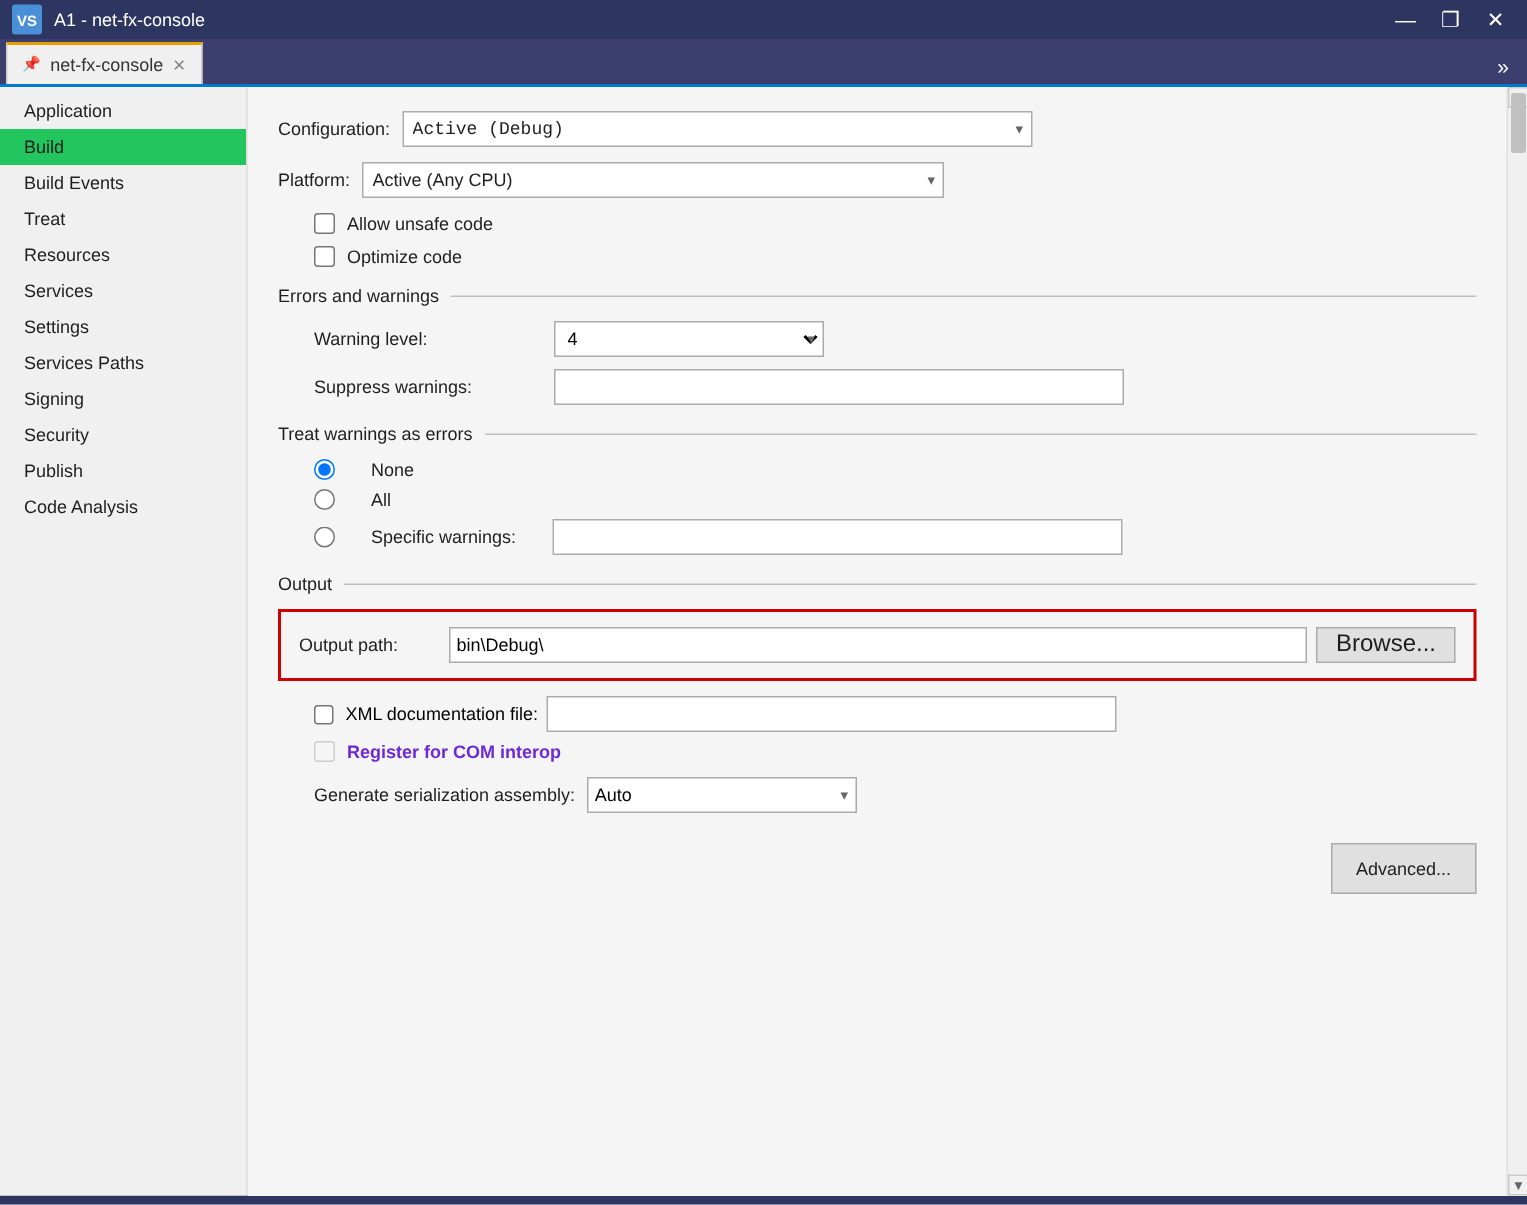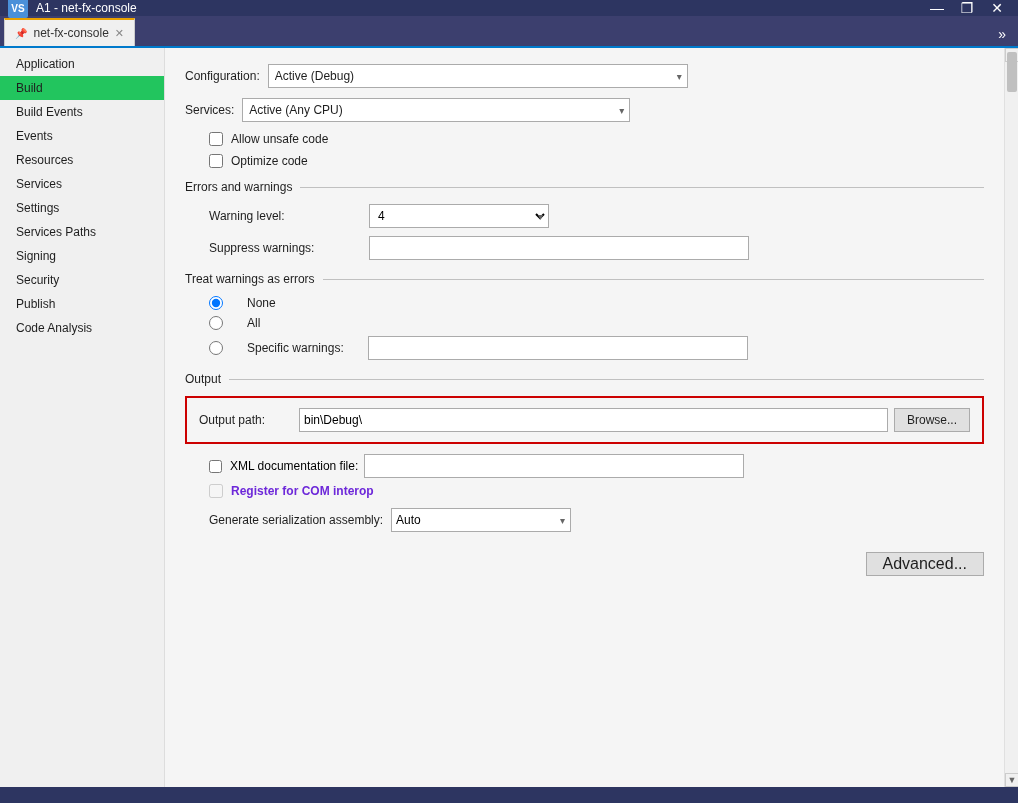--- a/index.html
+++ b/index.html
@@ -8,21 +8,21 @@
       font-size: 12px;
       background: #2d3561;
       width: 1018px;
       height: 803px;
       overflow: hidden;
     }
 
     
     .title-bar {
       background: #2d3561;
-      height: 16px;
+      height: 26px;
       display: flex;
       align-items: center;
       padding: 0 8px;
       color: white;
       font-size: 12px;
     }
     .title-bar-icon {
       width: 20px;
       height: 20px;
       margin-right: 8px;
@@ -184,21 +184,21 @@
     .select-wrapper::after {
       content: '▾';
       position: absolute;
       right: 6px;
       top: 50%;
       transform: translateY(-50%);
       font-size: 10px;
       color: #666;
       pointer-events: none;
     }
-    .config-select { width: 420px; height: 24px; }
+    .config-select { width: 420px; height: 24px; font-family: Liberation Mono, monospace; }
     .platform-select { width: 388px; height: 24px; }
 
     .section-divider {
       display: flex;
       align-items: center;
       margin: 12px 0 10px 0;
     }
     .section-divider-label {
       font-size: 12px;
       color: #1e1e1e;
@@ -300,21 +300,21 @@
       flex: 1;
       font-size: 12px;
       padding: 0 4px;
       margin-right: 6px;
     }
     .browse-btn {
       border: 1px solid #ababab;
       background: #e0e0e0;
       height: 24px;
       padding: 0 12px;
-      font-size: 12px;
+      font-size: 16px;
       color: #1e1e1e;
       cursor: pointer;
       white-space: nowrap;
     }
 
     .xml-row {
       display: flex;
       align-items: center;
       margin-bottom: 6px;
     }
@@ -363,23 +363,23 @@
     }
 
     .advanced-row {
       display: flex;
       justify-content: flex-end;
       margin-top: 20px;
     }
     .advanced-btn {
       border: 1px solid #ababab;
       background: #e0e0e0;
-      height: 24px;
+      height: 34px;
       padding: 0 16px;
-      font-size: 16px;
+      font-size: 12px;
       color: #1e1e1e;
       cursor: pointer;
     }
 
     .indent { padding-left: 24px; }
   </style>
 </head>
 <body>
 
 <div class="title-bar">
@@ -412,21 +412,21 @@
     <div class="sidebar-item">
       <span>Application</span>
     </div>
     <div class="sidebar-item active">
       <span>Build</span>
     </div>
     <div class="sidebar-item">
       <span>Build Events</span>
     </div>
     <div class="sidebar-item">
-      <span>Events</span>
+      <span>Treat</span>
     </div>
     <div class="sidebar-item">
       <span>Resources</span>
     </div>
     <div class="sidebar-item">
       <span>Services</span>
     </div>
     <div class="sidebar-item">
       <span>Settings</span>
     </div>
@@ -453,21 +453,21 @@
       <div class="form-row">
         <span class="form-label">Configuration:</span>
         <div class="select-wrapper">
           <select class="form-select config-select">
             <option>Active (Debug)</option>
           </select>
         </div>
       </div>
 
       <div class="form-row">
-        <span class="form-label">Services:</span>
+        <span class="form-label">Platform:</span>
         <div class="select-wrapper">
           <select class="form-select platform-select">
             <option>Active (Any CPU)</option>
           </select>
         </div>
       </div>
 
       <div style="margin-bottom:8px;"></div>
 
       <div class="checkbox-row indent">

